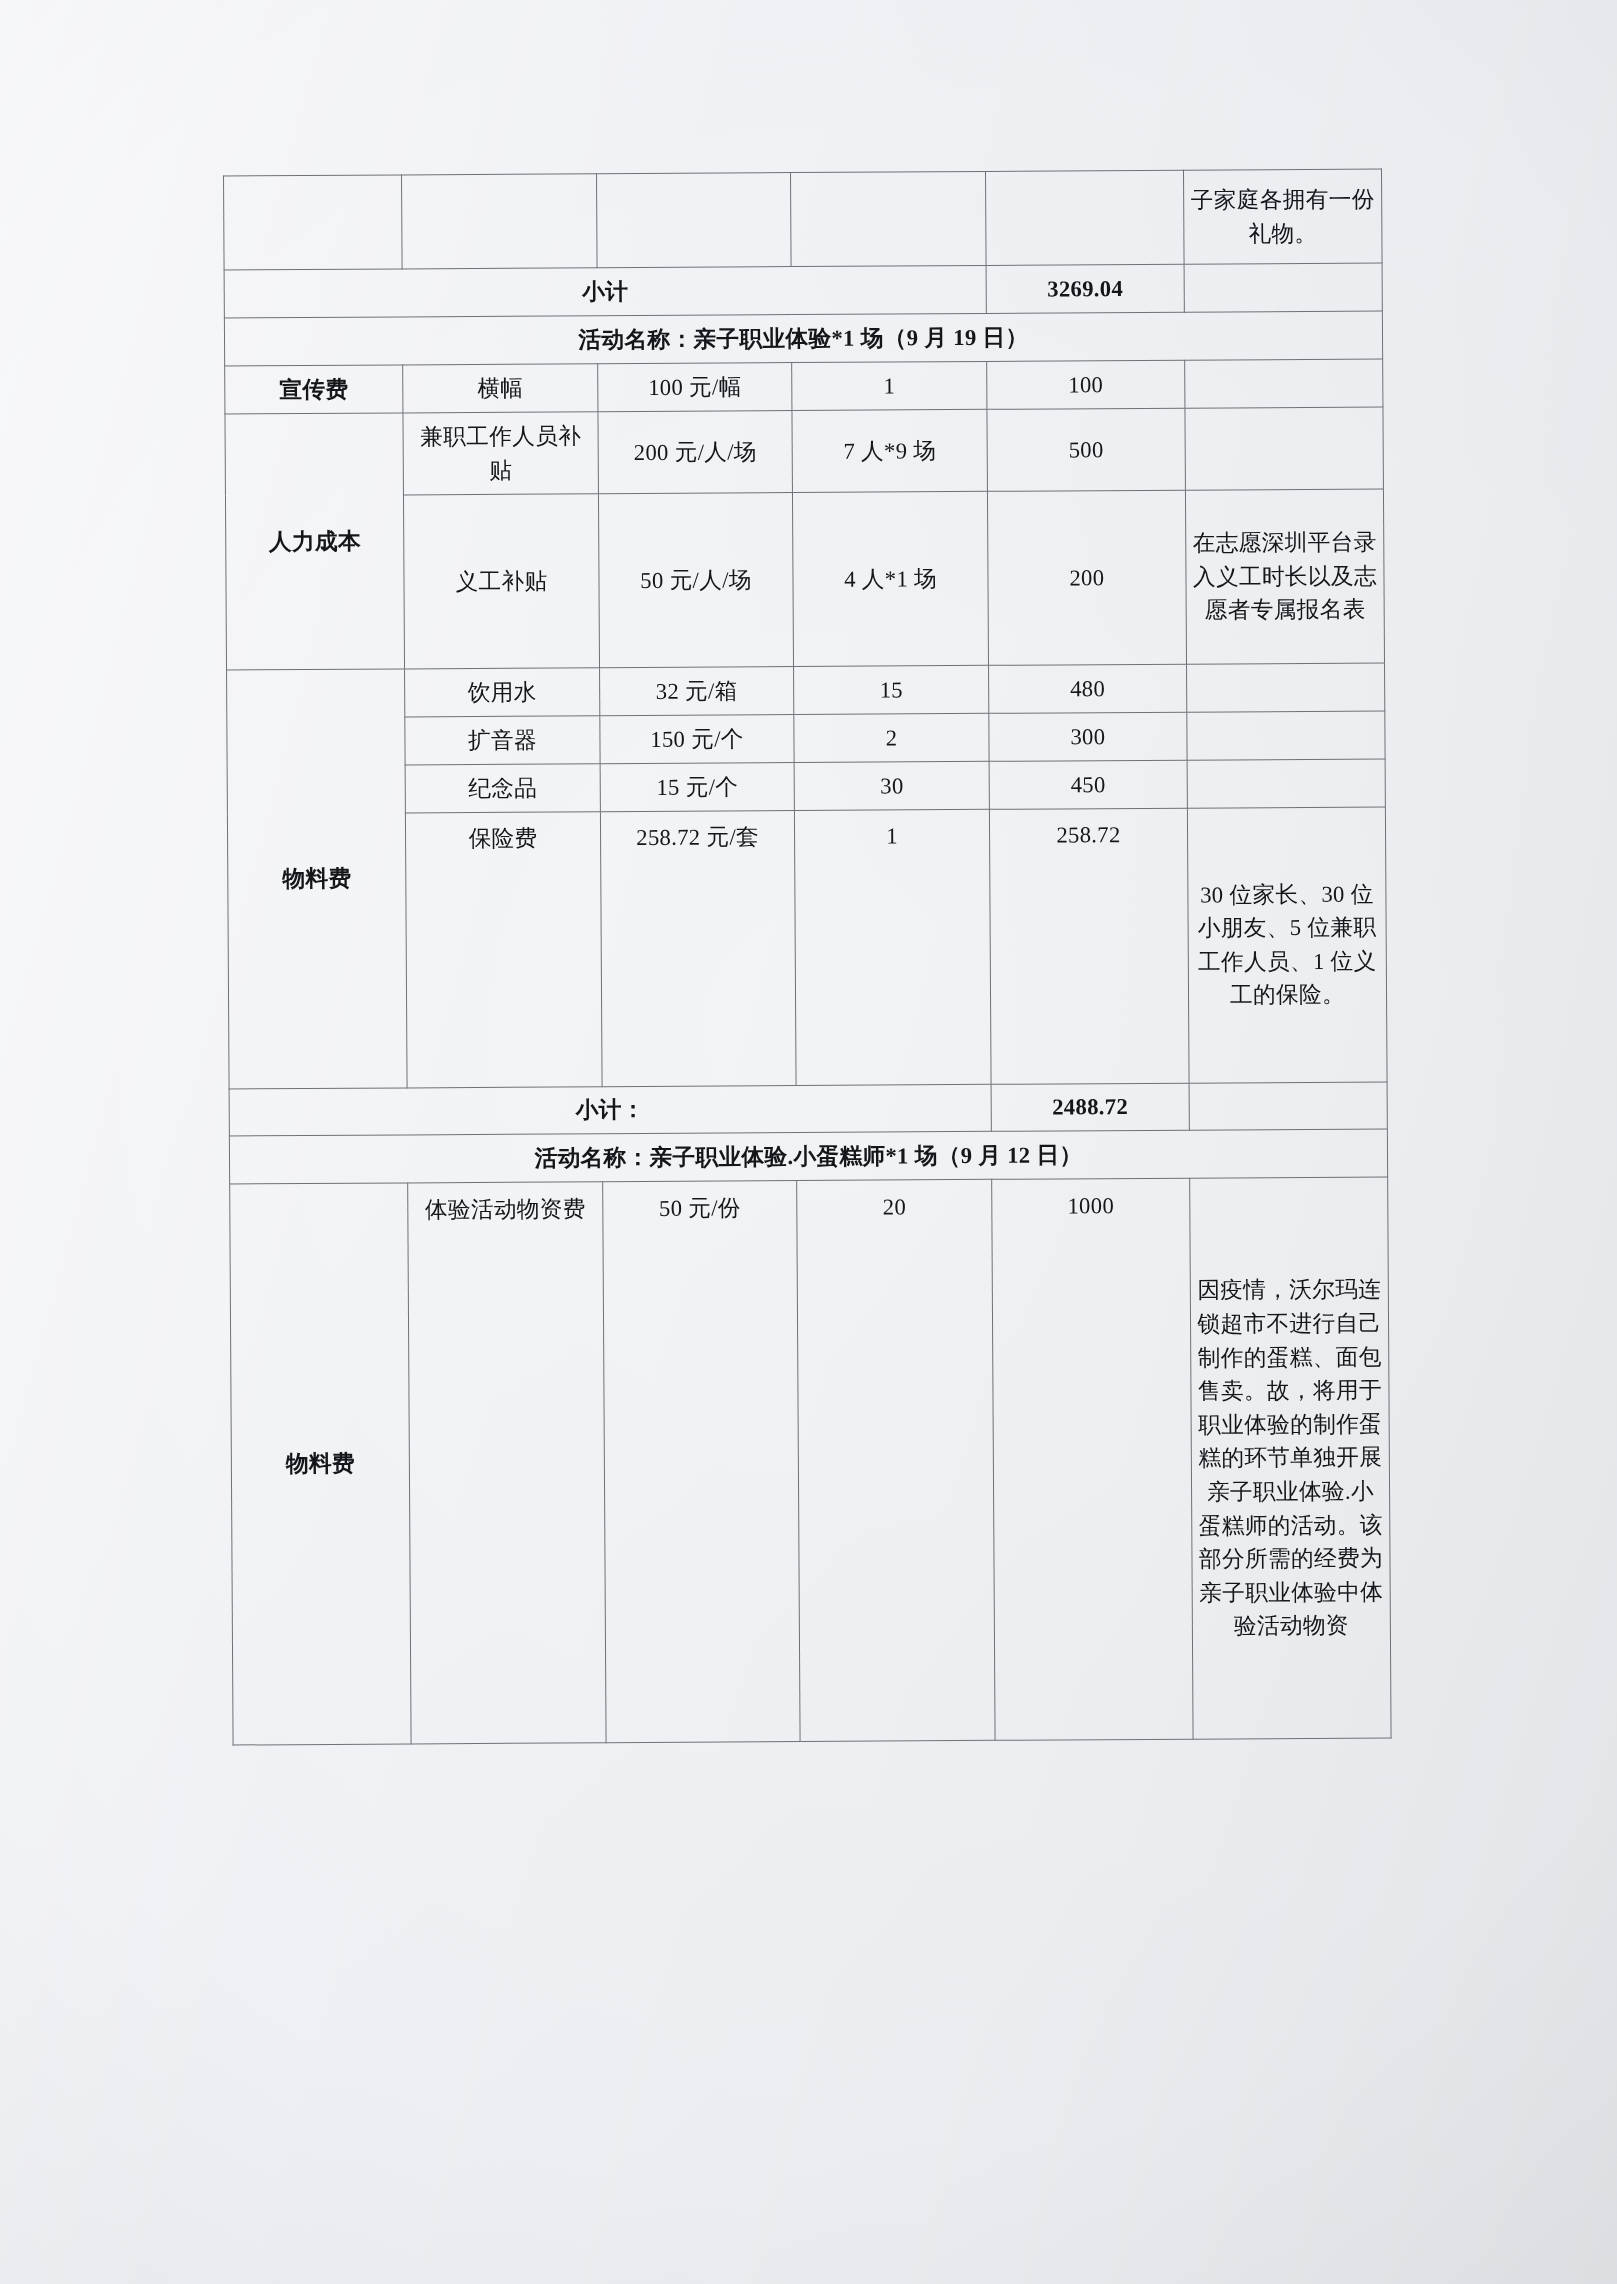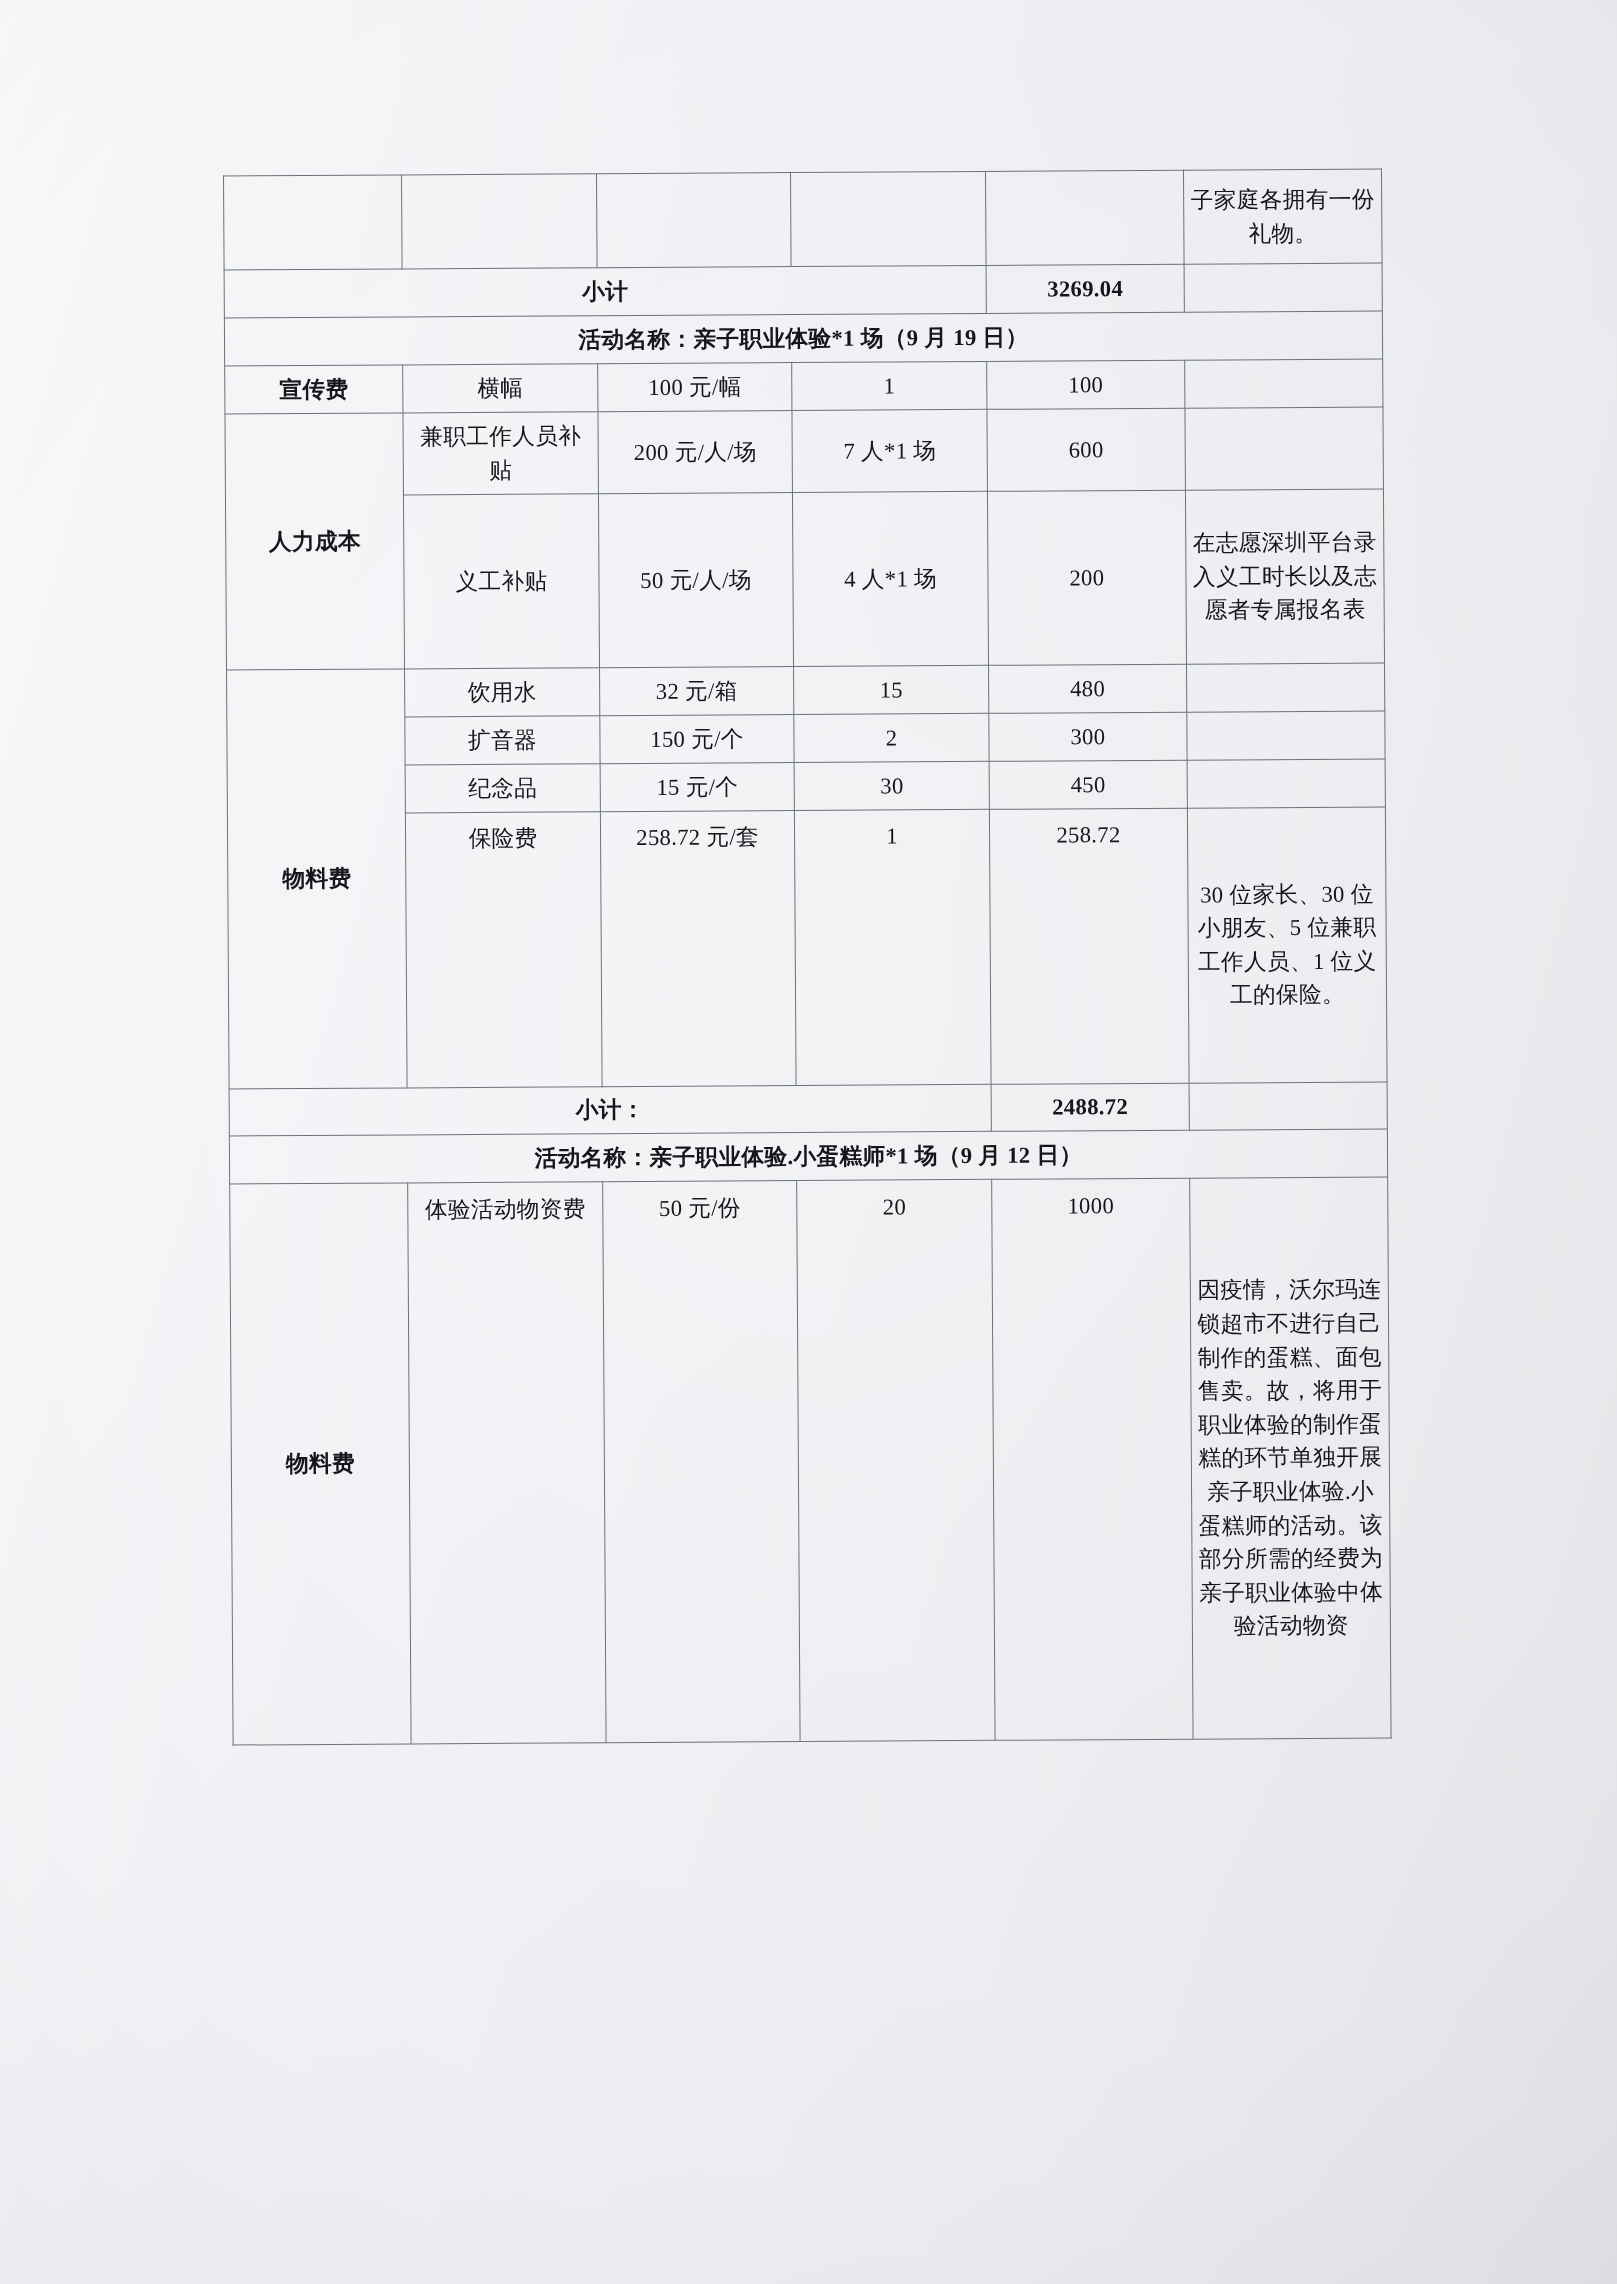--- a/index.html
+++ b/index.html
@@ -137,22 +137,22 @@
         <td>100 元/幅</td>
         <td>1</td>
         <td>100</td>
         <td></td>
       </tr>
 
       <tr>
         <td class="cat" rowspan="2">人力成本</td>
         <td>兼职工作人员补贴</td>
         <td>200 元/人/场</td>
-        <td>7 人*1 场</td>
-        <td>600</td>
+        <td>7 人*9 场</td>
+        <td>500</td>
         <td></td>
       </tr>
 
       <tr>
         <td>义工补贴</td>
         <td>50 元/人/场</td>
         <td>4 人*1 场</td>
         <td>200</td>
         <td class="note" style="height:160px">在志愿深圳平台录入义工时长以及志愿者专属报名表</td>
       </tr>

